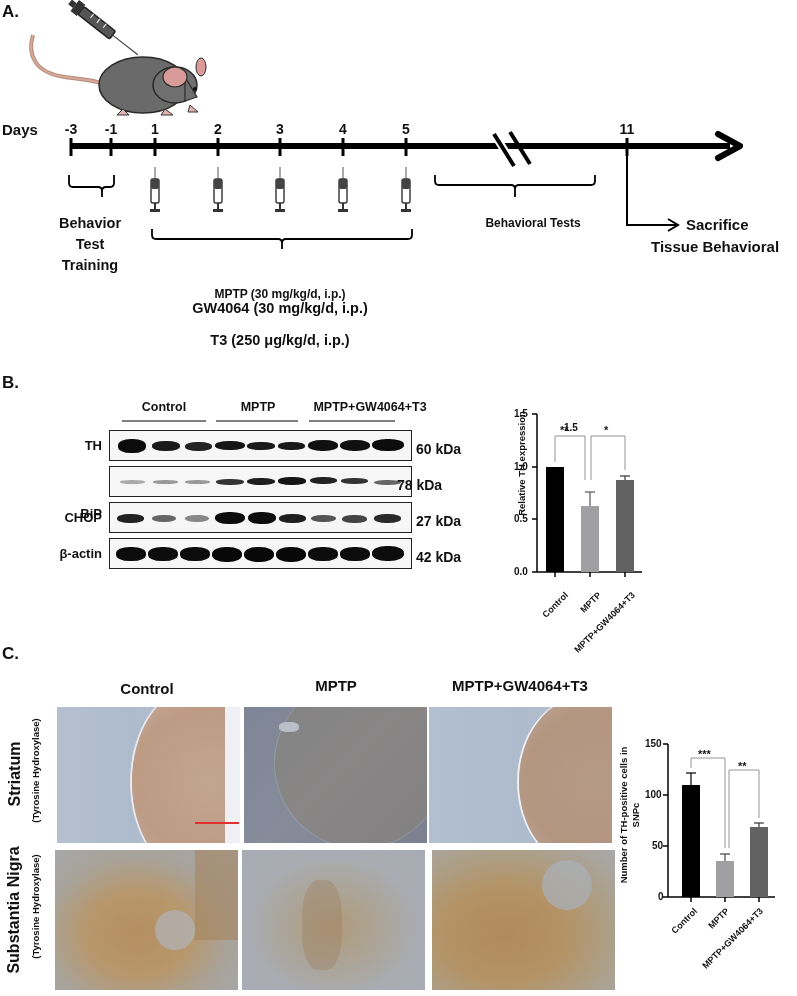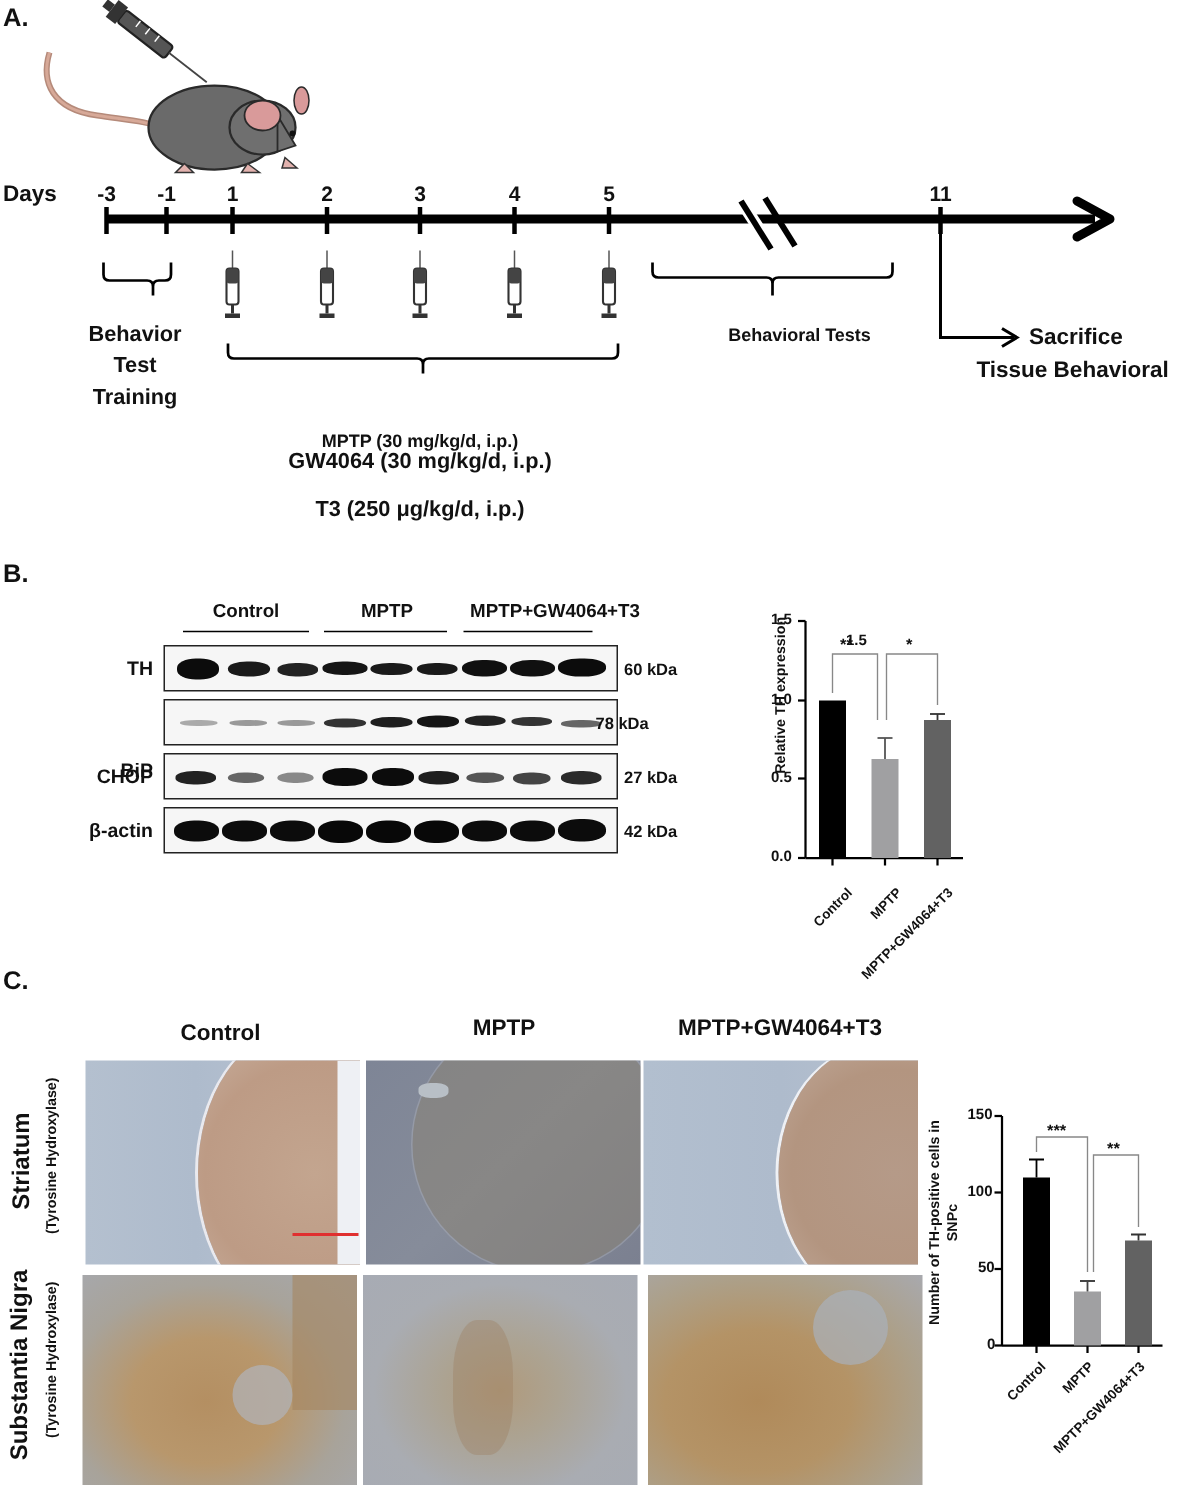--- a/index.html
+++ b/index.html
@@ -6,21 +6,21 @@
   body { width: 797px; height: 996px; position: relative; overflow: hidden;
          font-family: "Liberation Sans", sans-serif; color: #111; }
   .abs { position: absolute; }
   .b { font-weight: bold; }
   .panel-letter { font-size: 17px; font-weight: bold; }
   .center { text-align: center; }
   svg { position: absolute; overflow: visible; }
   .tl-label { font-size: 14px; font-weight: bold; position: absolute; transform: translateX(-50%); }
   .blot-box { position: absolute; border: 1.2px solid #222; background: #f6f6f6; box-sizing: border-box; }
   .band { position: absolute; border-radius: 45%; }
-  .kda { font-size: 11px; font-weight: bold; position: absolute; }
+  .kda { font-size: 14px; font-weight: bold; position: absolute; }
   .prot { font-size: 13px; font-weight: bold; position: absolute; text-align: right; width: 60px; }
   .micro { position: absolute; overflow: hidden; }
   .rot-label { position: absolute; transform: rotate(-90deg); transform-origin: center center; white-space: nowrap; text-align: center; }
 </style>
 </head>
 <body>
 
 <div class="abs panel-letter" style="left:2px;top:2px;">A.</div>
 
 <svg style="left:25px;top:5px;" width="170" height="112" viewBox="0 0 170 112">

